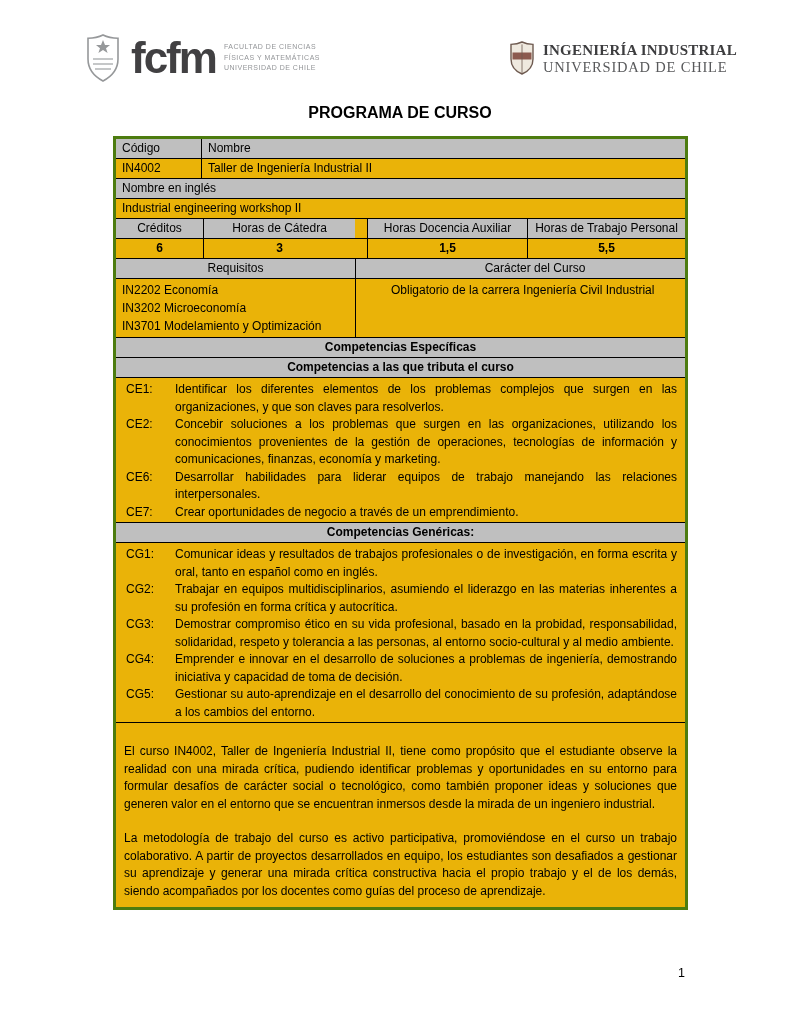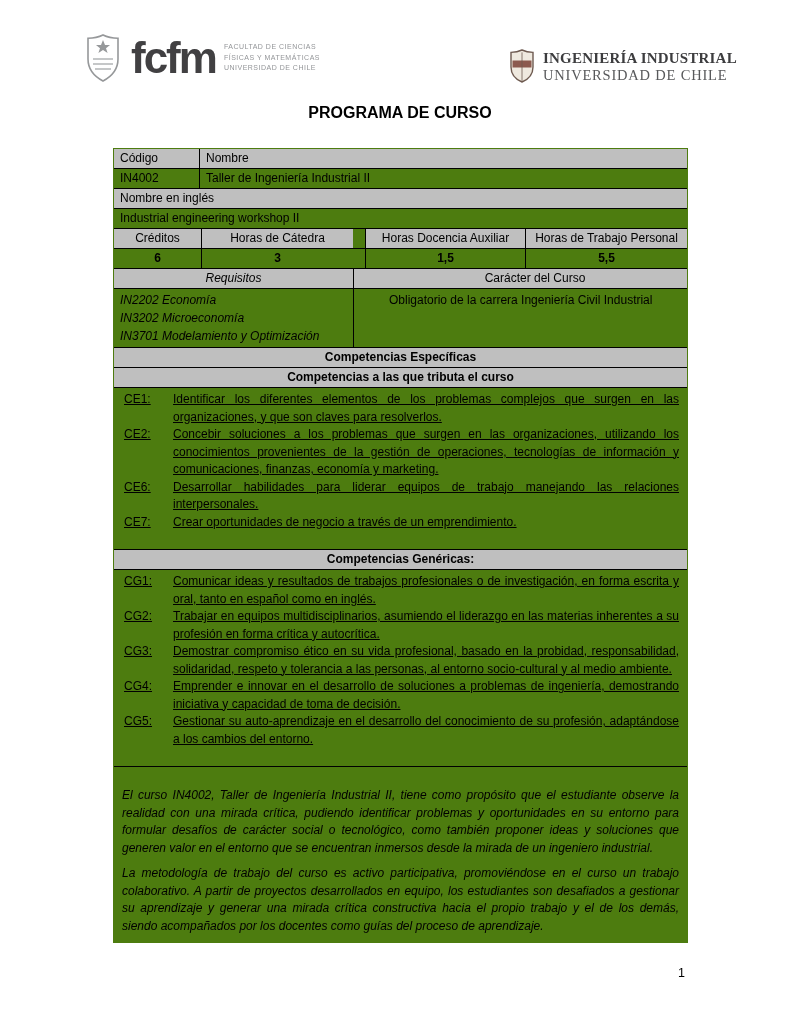--- a/index.html
+++ b/index.html
@@ -3,57 +3,57 @@
 <meta charset="utf-8">
 <style>
   html,body{margin:0;padding:0;background:#e8e8e8;}
   .page{position:relative;width:800px;height:1035px;margin:0 auto;background:#ffffff;
         font-family:"Liberation Sans",sans-serif;font-size:12px;color:#000;overflow:hidden;}
 
   
   .logo-left{position:absolute;left:84px;top:32px;display:flex;align-items:center;}
   .fcfm-word{font-size:44px;font-weight:bold;color:#414042;letter-spacing:-2px;line-height:44px;margin-left:9px;}
   .fcfm-caption{margin-left:8px;font-size:7px;color:#939598;letter-spacing:.5px;line-height:1.5;text-transform:uppercase;}
-  .logo-right{position:absolute;left:508px;top:48px;display:flex;align-items:center;}
+  .logo-right{position:absolute;left:508px;top:40px;display:flex;align-items:center;}
   .ii-text{margin-left:7px;font-family:"Liberation Serif",serif;}
   .ii-line1{font-size:15px;font-weight:bold;color:#3d3d3f;letter-spacing:.2px;line-height:17px;}
   .ii-line2{font-size:14.5px;color:#58595b;letter-spacing:.8px;line-height:16px;}
   svg{display:block;}
 
   
   .doc-title{position:absolute;top:104px;left:0;width:100%;text-align:center;
              font-weight:bold;font-size:16px;margin:0;}
 
   
-  .tbl{position:absolute;left:113px;top:148px;width:575px;border:1px solid #4d7c0f;box-sizing:border-box;background:#4d7c0f;}
+  .tbl{position:absolute;left:113px;top:136px;width:575px;border:3px solid #4d7c0f;box-sizing:border-box;background:#eab308;}
   .row{display:flex;}
   .row + .row{border-top:1px solid #000;justify-content:center;}
   .cell{box-sizing:border-box;padding:2px 6px;line-height:15px;min-height:19px;}
   .cell + .cell{border-left:1px solid #000;}
   .gray{background:#bfbfbf;}
   .center{text-align:center;}
   .bold{font-weight:bold;}
   .c-a{width:85px;flex:none;}
   .c-b{flex:1;}
   .c-h1{width:87px;flex:none;}
   .c-h2{width:152px;flex:none;}
   .c-h3{width:160px;flex:none;margin-left:12px;}
   .c-h4{flex:1;}
-  .c-r1{width:239px;flex:none;font-style:italic;}
+  .c-r1{width:239px;flex:none;}
   .c-r2{flex:1;padding-left:35px;}
   .req-line{line-height:18px;}
 
-  .list-cell{padding:3px 8px 18px 10px;text-decoration:underline;}
+  .list-cell{padding:3px 8px 1px 10px;}
   .comp-item{display:flex;line-height:17.5px;}
   .comp-code{width:49px;flex:none;}
   .comp-text{flex:1;text-align:justify;}
 
-  .prop-cell{padding:20px 8px 7px 8px;font-style:italic;}
+  .prop-cell{padding:20px 8px 7px 8px;}
   .prop-para{text-align:justify;line-height:17.5px;}
-  .prop-para + .prop-para{margin-top:8px;}
+  .prop-para + .prop-para{margin-top:17px;}
 
   .page-number{position:absolute;left:678px;top:966px;font-size:12.5px;}
 </style>
 </head>
 <body>
 
 <div class="page">
 
   <div class="logo-left">
     <svg width="38" height="52" viewBox="0 0 38 52">

